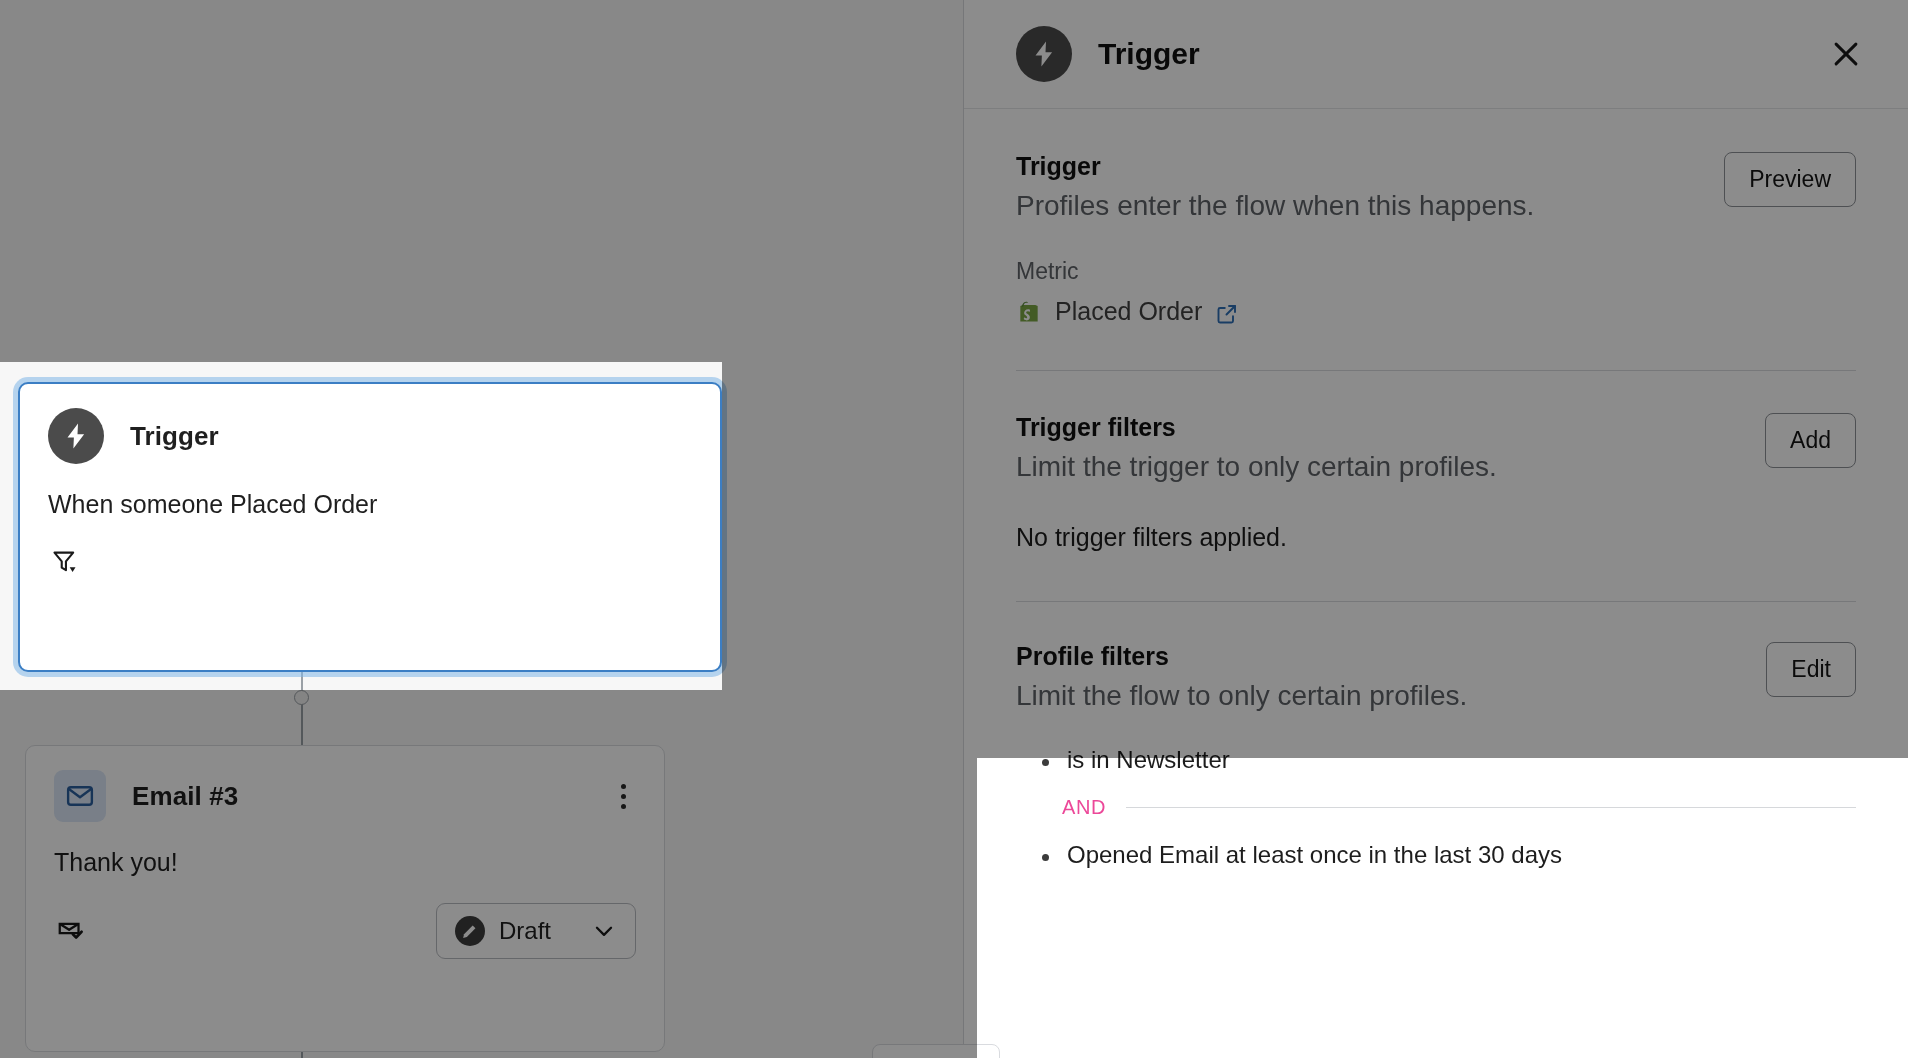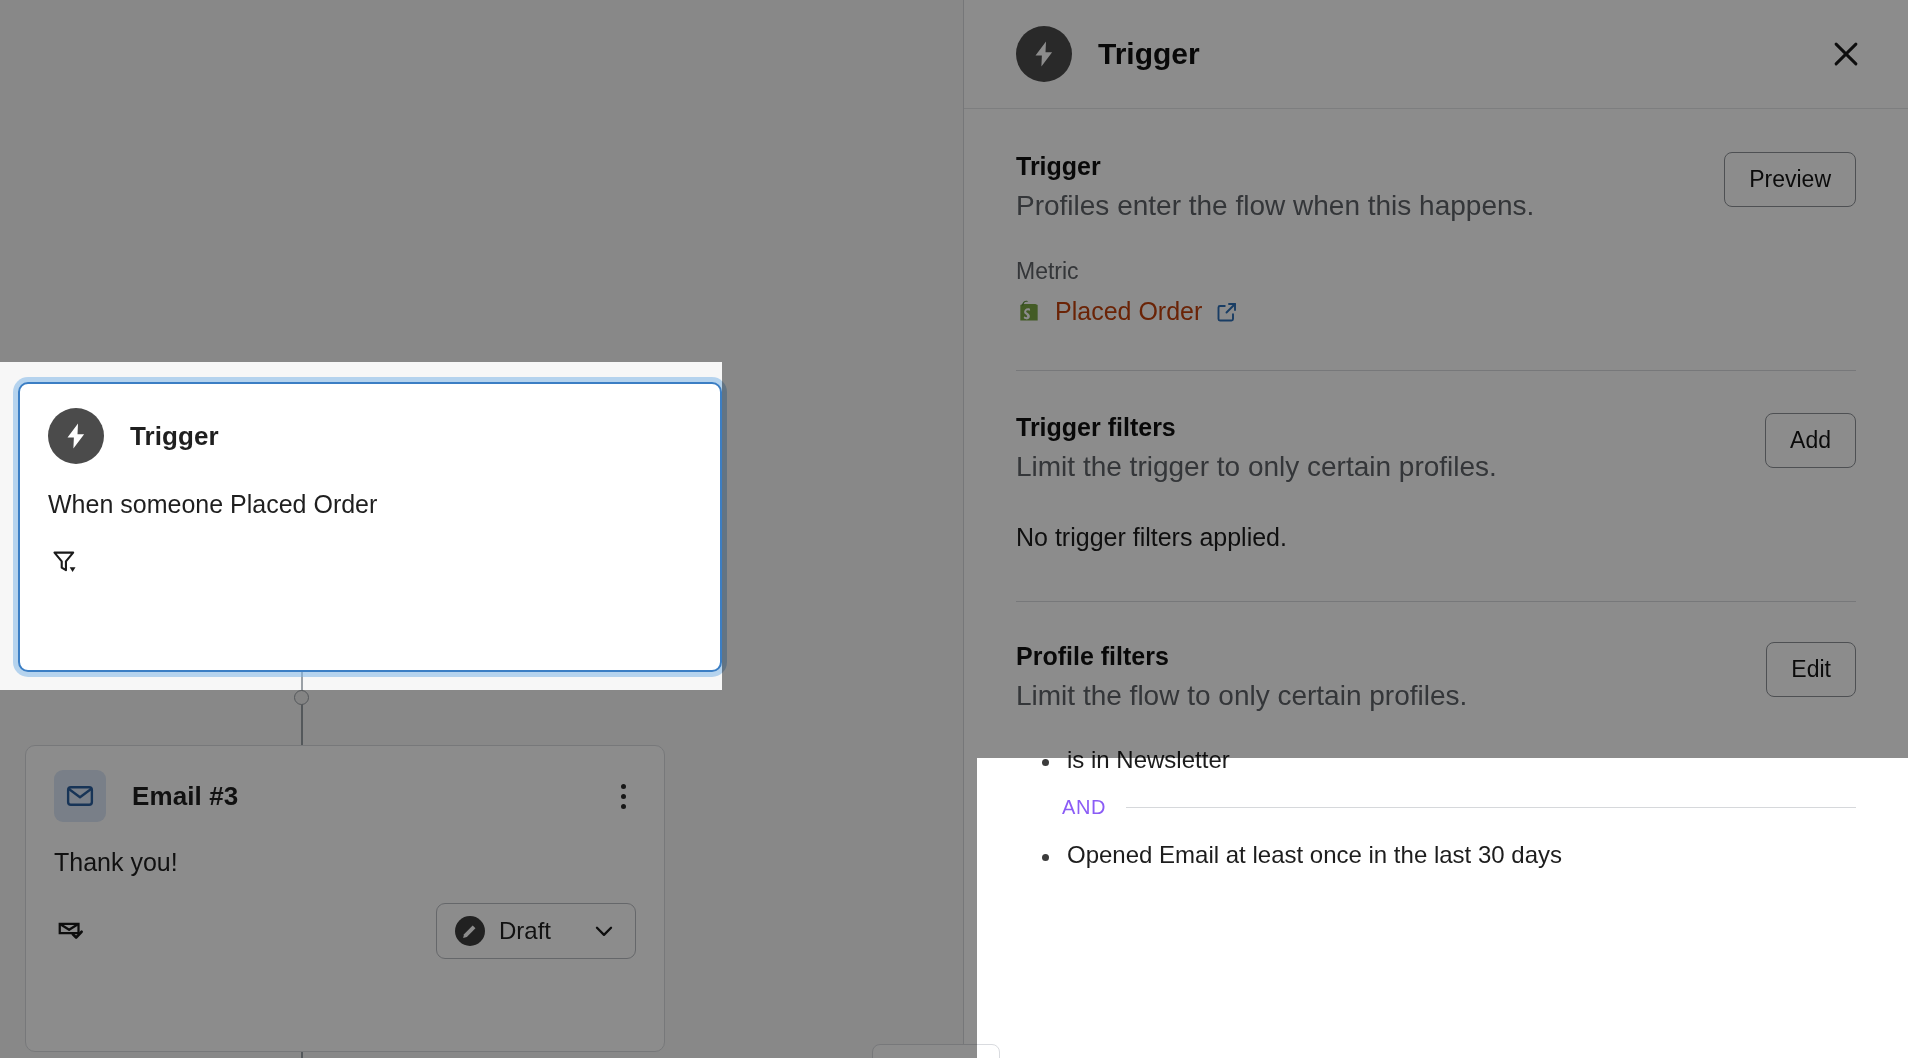--- a/index.html
+++ b/index.html
@@ -78,29 +78,29 @@
   .sec-row { display: flex; align-items: flex-start; }
   .sec-texts { flex: 1 1 auto; }
   .sec-title { font-size: 25px; font-weight: bold; color: #111; }
   .sec-sub { font-size: 28px; color: #5f6368; margin-top: 9px; }
   .ghost-btn {
     border: 1px solid #8e9297; border-radius: 8px; background: #ffffff;
     padding: 13px 24px; font-size: 23px; color: #141414; cursor: pointer;
     font-family: "Liberation Sans", sans-serif; white-space: nowrap;
   }
   .label-sm { font-size: 23px; color: #5f6368; }
-  .metric-link { display: flex; align-items: center; gap: 13px; font-size: 25px; color: #c2410c; }
+  .metric-link { display: flex; align-items: flex-end; gap: 13px; font-size: 25px; color: #404040; }
   .hr { height: 1px; background: #d9dbde; margin: 0 52px; }
   .plain { font-size: 25px; color: #1d1d1d; }
 
   .filter-list { margin-top: 34px; padding-left: 26px; }
   .filter-item { display: flex; align-items: flex-start; gap: 18px; font-size: 24px; color: #1d1d1d; }
   .bullet { width: 7px; height: 7px; border-radius: 50%; background: #3c3c3c; margin-top: 13px; flex: 0 0 auto; }
   .and-row { display: flex; align-items: center; gap: 20px; margin: 22px 0 22px 20px; }
-  .and-word { font-size: 20px; color: #8b5cf6; letter-spacing: .6px; }
+  .and-word { font-size: 20px; color: #ec4899; letter-spacing: .6px; }
   .and-line { flex: 1 1 auto; height: 1px; background: #d6d8db; }
   b { font-weight: normal; }
 
   
   #dim {
     position: absolute; left: 0; top: 0; width: 1908px; height: 1058px;
     z-index: 50; pointer-events: none;
   }
   .dimpiece { position: absolute; background: rgba(0,0,0,0.45); }
 

